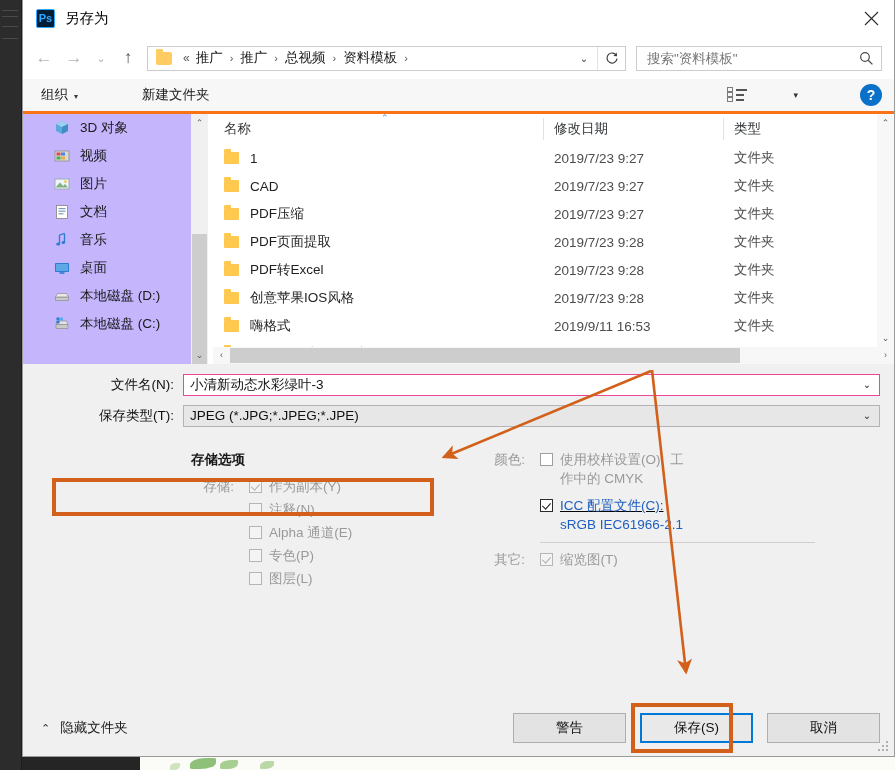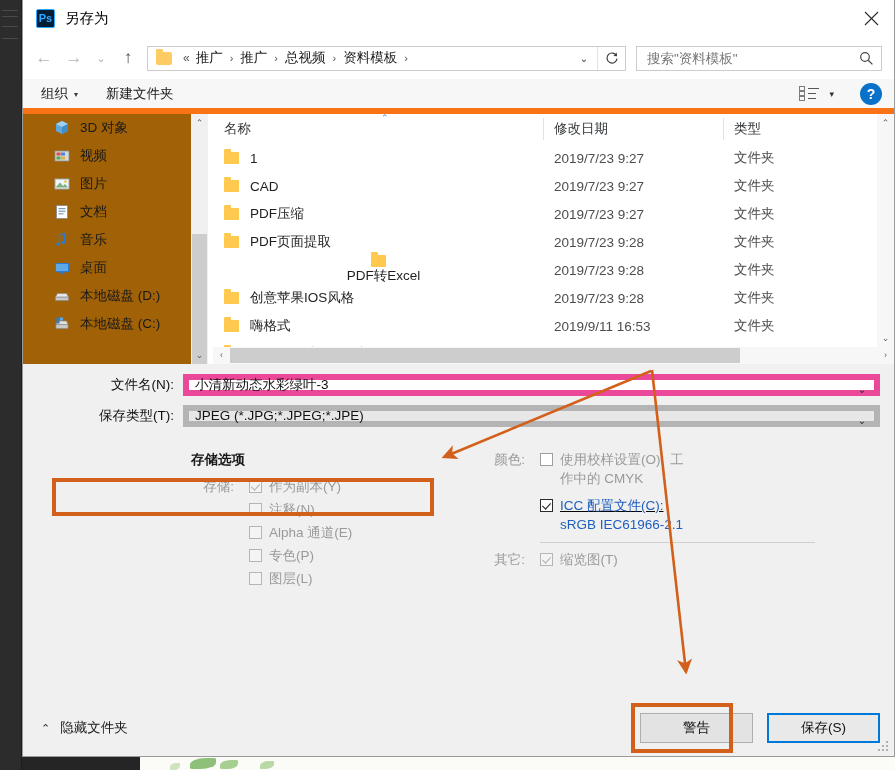--- a/index.html
+++ b/index.html
@@ -121,23 +121,24 @@
   .searchbox input {
     flex: 1; border: none; outline: none; font-size: 13.5px;
     color: #767676; padding-left: 10px; background: transparent;
     font-family: "Liberation Sans", sans-serif;
   }
   .search-icon { width: 30px; display: flex; align-items: center; justify-content: center; color: #4a4a4a; }
 
   
   .cmdbar {
     height: 35px; background: #f7f7f7;
-    border-bottom: 6px solid #f97316;
+    border-bottom: 3px solid #f97316;
     display: flex; align-items: center; flex: none;
     padding: 0 12px 0 18px;
+    gap: 36px;
   }
   .cmd-item {
     font-size: 13.5px; color: #1a1a1a; margin-right: 28px;
     display: flex; align-items: center; gap: 6px;
   }
   .cmd-caret { font-size: 8px; color: #3a3a3a; position: relative; top: 1px; }
   .cmd-spacer { flex: 1; }
   .viewicon { width: 20px; height: 16px; position: relative; }
   .viewicon .col {
     position: absolute; left: 0; width: 6px; height: 16px;
@@ -153,21 +154,21 @@
     display: flex; align-items: center; justify-content: center;
     margin-left: 26px;
   }
 
   
   .browser {
     flex: 1; display: flex; background: #fff; min-height: 0;
     position: relative;
   }
   .tree {
-    width: 185px; background: #a16207; position: relative;
+    width: 185px; background: #c4b5fd; position: relative;
     border-right: none; flex: none; overflow: hidden;
   }
   .tree-item {
     height: 28px; display: flex; align-items: center;
     padding-left: 30px; font-size: 13.5px; color: #1a1a1a;
     white-space: nowrap;
   }
   .tree-ico { width: 18px; height: 18px; margin-right: 9px; flex: none; position: relative; }
   .tree-lbl { overflow: hidden; }
 
@@ -235,21 +236,21 @@
 
   
   .fieldzone { background: #f0f0f0; flex: none; padding: 9px 0 6px 0; position: relative; }
   .fieldrow { display: flex; align-items: center; height: 24px; margin-bottom: 7px; }
   .fieldlabel {
     width: 160px; text-align: right; padding-right: 9px;
     font-size: 13.5px; color: #111; flex: none;
   }
   .fieldctl {
     flex: 1; height: 22px; margin-right: 14px;
-    border: 6px solid #ec4899; background: #fff;
+    border: 1px solid #ec4899; background: #fff;
     display: flex; align-items: center; position: relative;
   }
   .fieldctl.combo { background: #e7e7e7; border-color: #b4b4b4; }
   .fieldctl .val {
     padding-left: 6px; font-size: 13.5px; color: #111; white-space: nowrap; overflow: hidden;
   }
   .fieldctl .dd {
     position: absolute; right: 0; top: 0; width: 24px; height: 20px;
     display: flex; align-items: center; justify-content: center;
     font-size: 10px; color: #2d2d2d;
@@ -559,21 +560,21 @@
         </div>
         <div class="row">
           <div class="c-name" style="width:330px;">
               <span class="folder-ico"></span>
               <span>PDF页面提取</span>
             </div>
           <div class="c-date" style="width:180px;">2019/7/23 9:28</div>
           <div class="c-type" style="width:140px;">文件夹</div>
         </div>
         <div class="row">
-          <div class="c-name" style="width:330px;flex-direction:column;">
+          <div class="c-name" style="width:330px;">
               <span class="folder-ico"></span>
               <span>PDF转Excel</span>
             </div>
           <div class="c-date" style="width:180px;">2019/7/23 9:28</div>
           <div class="c-type" style="width:140px;">文件夹</div>
         </div>
         <div class="row">
           <div class="c-name" style="width:330px;">
               <span class="folder-ico"></span>
               <span>创意苹果IOS风格</span>
@@ -703,20 +704,21 @@
   </div>
 
   <div class="footer">
     <div class="hidefolders">
       <span class="hf-caret">⌃</span>
       <span>隐藏文件夹</span>
     </div>
     <div class="footer-spacer"></div>
     <div class="btn">警告</div>
     <div class="btn primary">保存(S)</div>
+    <div class="btn">取消</div>
     <div class="grip">
       <i style="left:8px;top:0;"></i>
       <i style="left:4px;top:4px;"></i>
         <i style="left:8px;top:4px;"></i>
       <i style="left:0;top:8px;"></i>
         <i style="left:4px;top:8px;"></i>
         <i style="left:8px;top:8px;"></i>
     </div>
   </div>
 </div>

